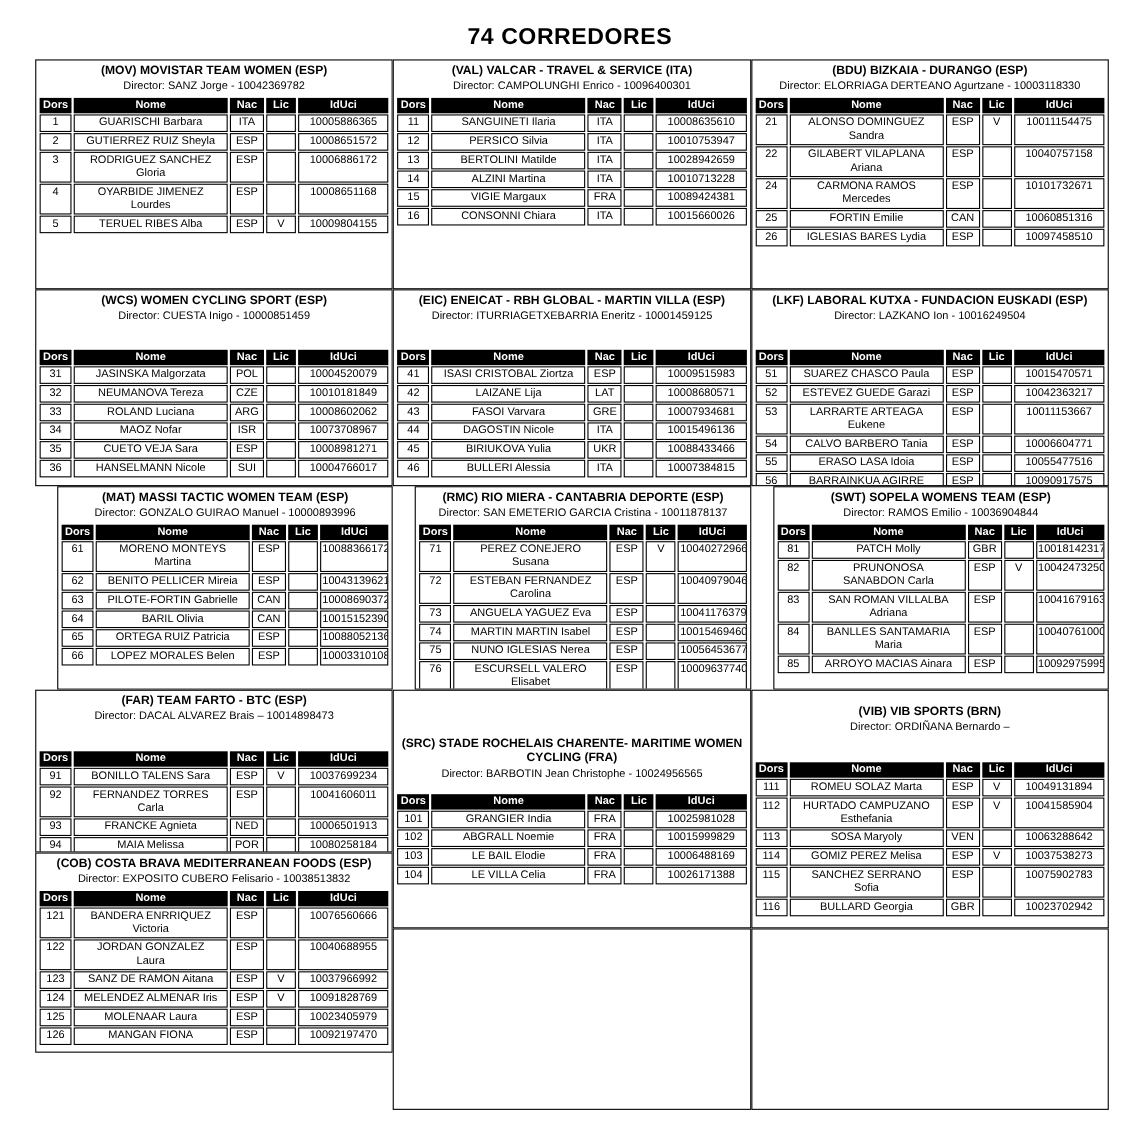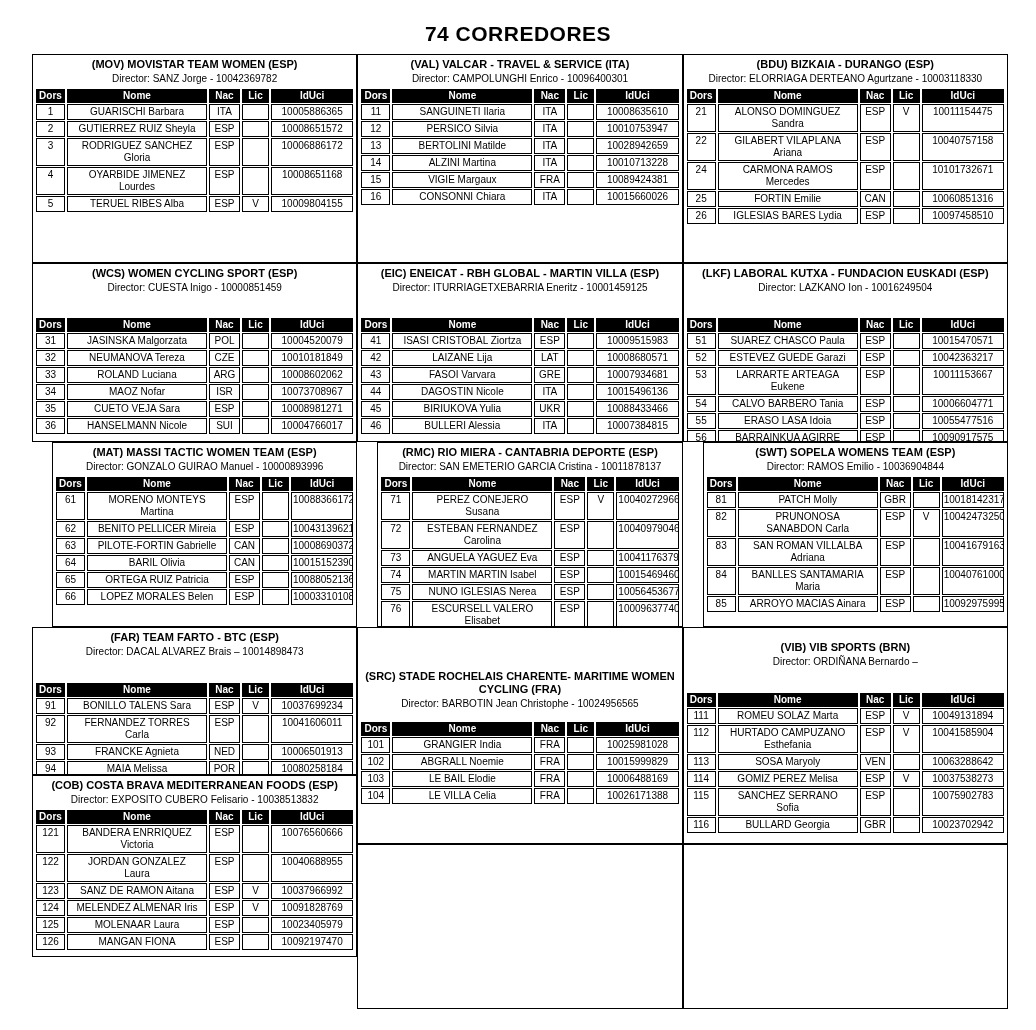--- a/index.html
+++ b/index.html
@@ -17,21 +17,21 @@
   .col{flex:1;display:flex;flex-direction:column;min-width:0;border-radius:14px;}
   .team-block{
     border:1px solid var(--border,#000);box-sizing:border-box;background:#fff;
     overflow:hidden;display:flex;flex-direction:column;
   }
   .tb-MOV,.tb-VAL,.tb-BDU{height:209px;}
   .tb-WCS,.tb-EIC,.tb-LKF{height:179px;gap:20px;}
   .tb-MAT,.tb-RMC,.tb-SWT{height:185px;margin-left:20px;}
   .tb-FAR{height:148px;}
   .tb-SRC,.tb-VIB{height:217px;justify-content:center;}
-  .tb-COB{height:182px;align-items:center;}
+  .tb-COB{height:182px;}
   .empty-box{height:165px;border:1px solid var(--border,#000);box-sizing:border-box;background:#fff;}
   .team-head{
     text-align:center;padding:3px 2px 1px;min-height:33px;box-sizing:border-box;
   }
   .team-block.tall .team-head{min-height:54px;}
   .team-title{font-weight:bold;font-size:11px;line-height:13px;}
   .team-director{font-size:10px;line-height:13px;margin-top:1px;}
   table.riders{
     width:calc(100% - 2px);margin:0 auto;table-layout:fixed;
     border-collapse:separate;border-spacing:2px 1px;

